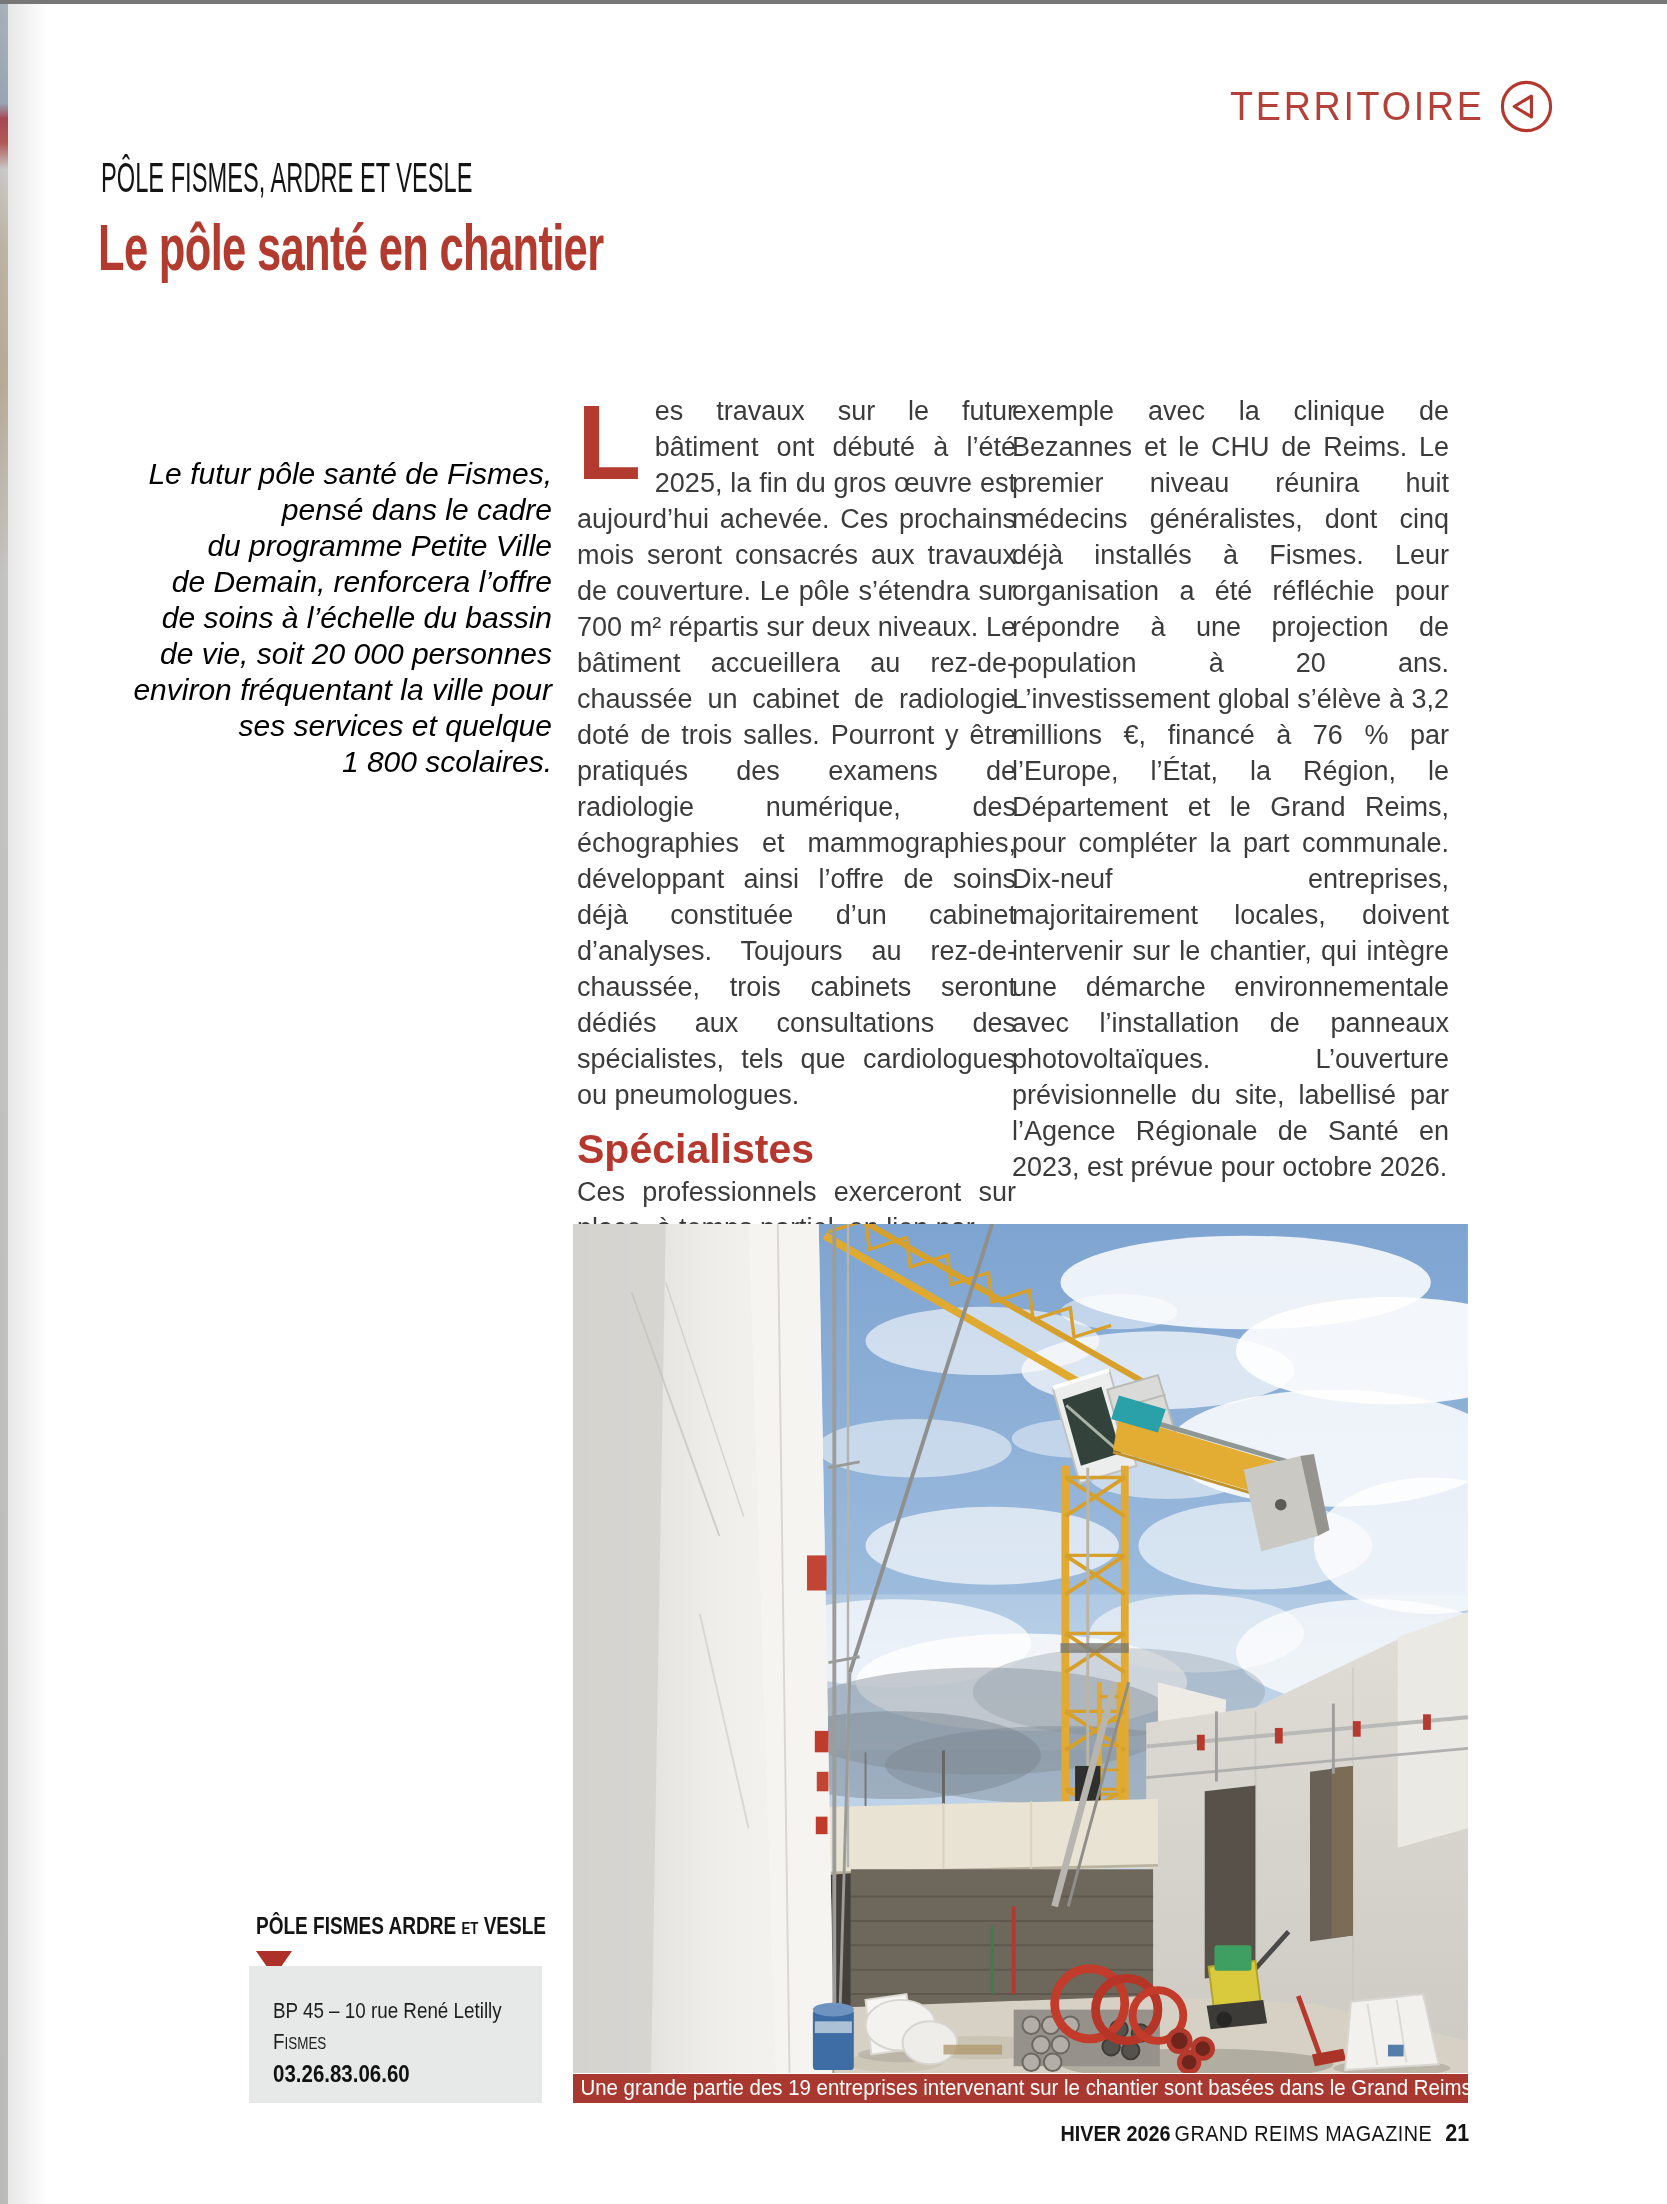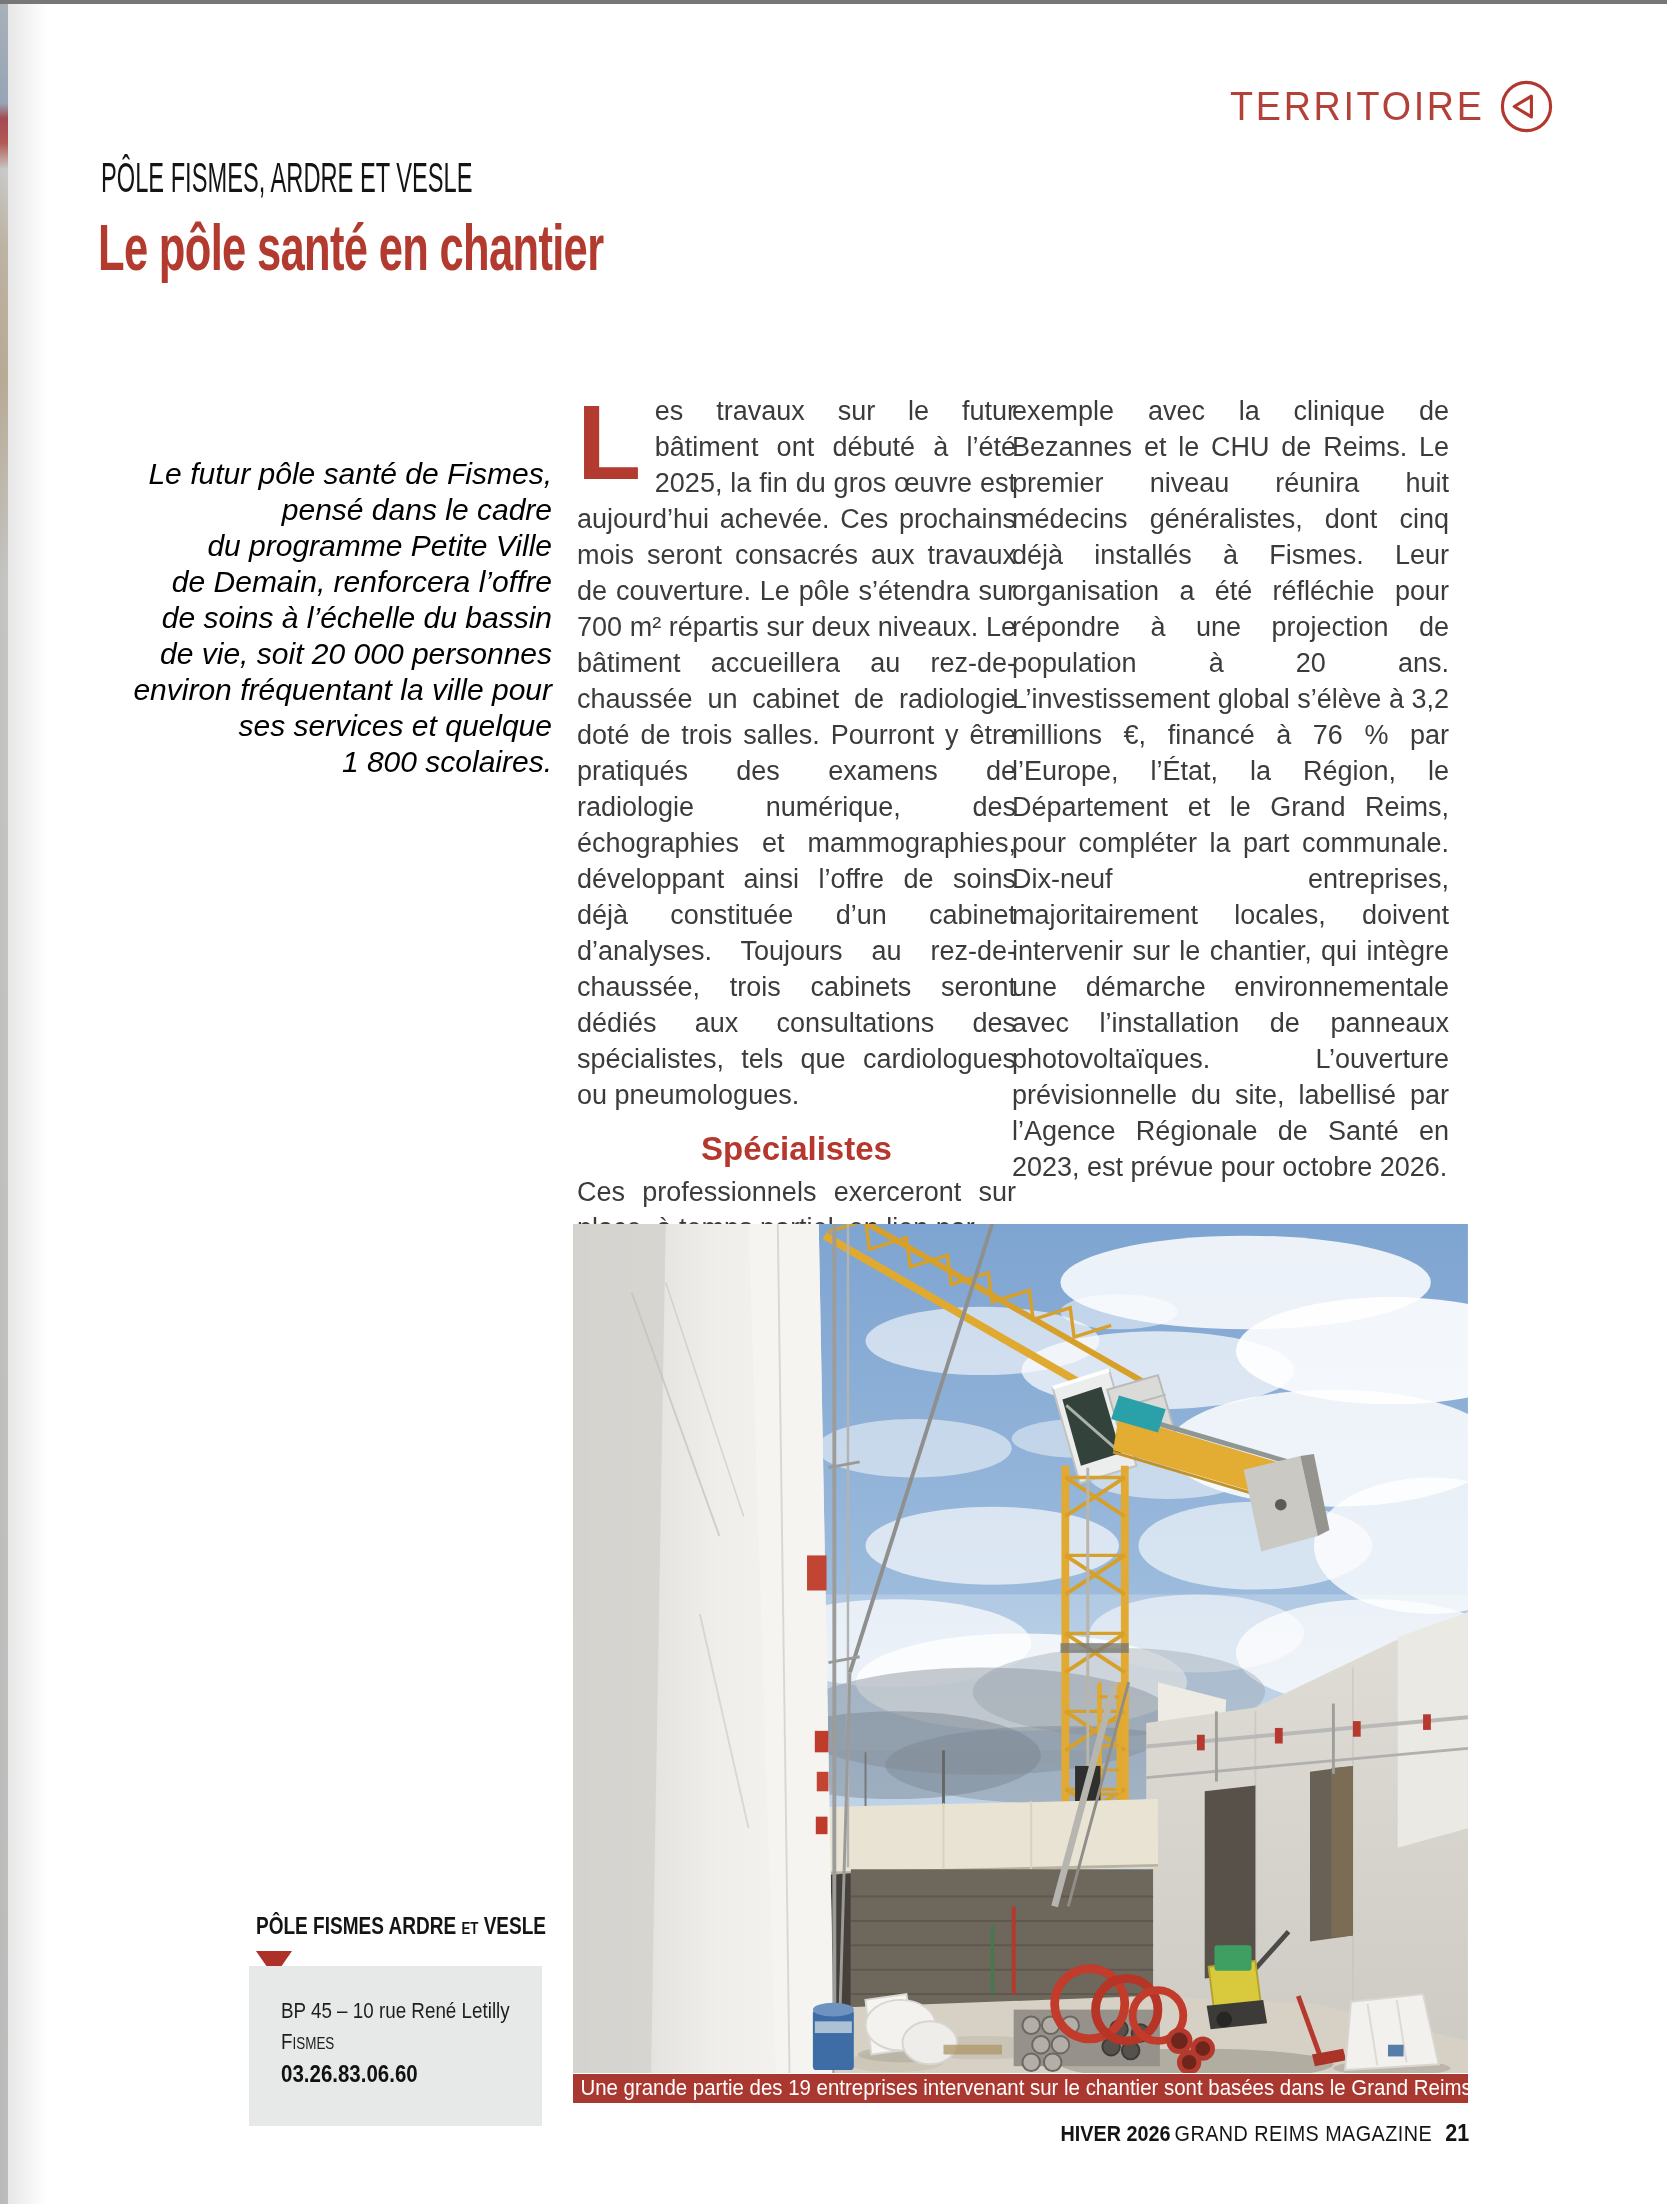--- a/index.html
+++ b/index.html
@@ -45,21 +45,21 @@
     white-space:pre-line;
   }
 
   .col { position:absolute; top:389px; font-size:27px; line-height:36px; color:#3b3b3b; text-align:justify; }
   .col-1 { left:577px; width:439px; }
   .col-2 { left:1012px; width:437px; }
   .dropcap {
     float:left; font-size:105px; line-height:84px; font-weight:700; color:#b23a2f;
     margin:7.8px 13.7px 0 0;
   }
-  .subhead { font-size:33px; font-weight:700; color:#b5372d; margin:17.6px 0 7.8px 0; text-align:center; }
+  .subhead { font-size:41px; font-weight:700; color:#b5372d; margin:17.6px 0 7.8px 0; text-align:left; }
 
   
   .photo { position:absolute; left:573px; top:1220px; width:895px; height:879px; }
   .photo svg { display:block; }
   .caption-bar {
     position:absolute; left:0; bottom:0; width:895px; height:29px; background:#a93830;
     display:flex; align-items:center; overflow:hidden;
   }
   .caption-bar .cap {
     color:#ffffff; font-size:21.5px; white-space:nowrap; padding-left:7.8px;
@@ -71,22 +71,22 @@
     position:absolute; left:256px; top:1908px; font-size:24.4px; font-weight:700;
     color:#141414; font-variant:small-caps; white-space:nowrap;
     transform:scaleX(.78); transform-origin:left top;
   }
   .contact-triangle {
     position:absolute; left:256px; top:1947px; width:0; height:0;
     border-left:18.5px solid transparent; border-right:18.5px solid transparent;
     border-top:26px solid #ad3129;
   }
   .contact-box {
-    position:absolute; left:249px; top:1962px; width:293px; height:160px;
-    background:#e7e9e8; padding:29px 0 0 32px;
+    position:absolute; left:249px; top:1962px; width:293px; height:137px;
+    background:#e7e9e8; padding:29px 0 0 24px;
   }
   .contact-box .inner { transform:scaleX(.84); transform-origin:left top; white-space:nowrap; }
   .contact-line1 { font-size:22.4px; color:#1d1d1d; line-height:31px; }
   .contact-line2 { font-size:22.4px; color:#1d1d1d; line-height:31px; font-variant:small-caps; }
   .contact-line3 { font-size:24.4px; color:#111; line-height:33px; font-weight:700; }
 
   .footer {
     position:absolute; top:2116px; right:199px; white-space:nowrap; color:#141414;
     transform:scaleX(.92); transform-origin:right top;
   }

